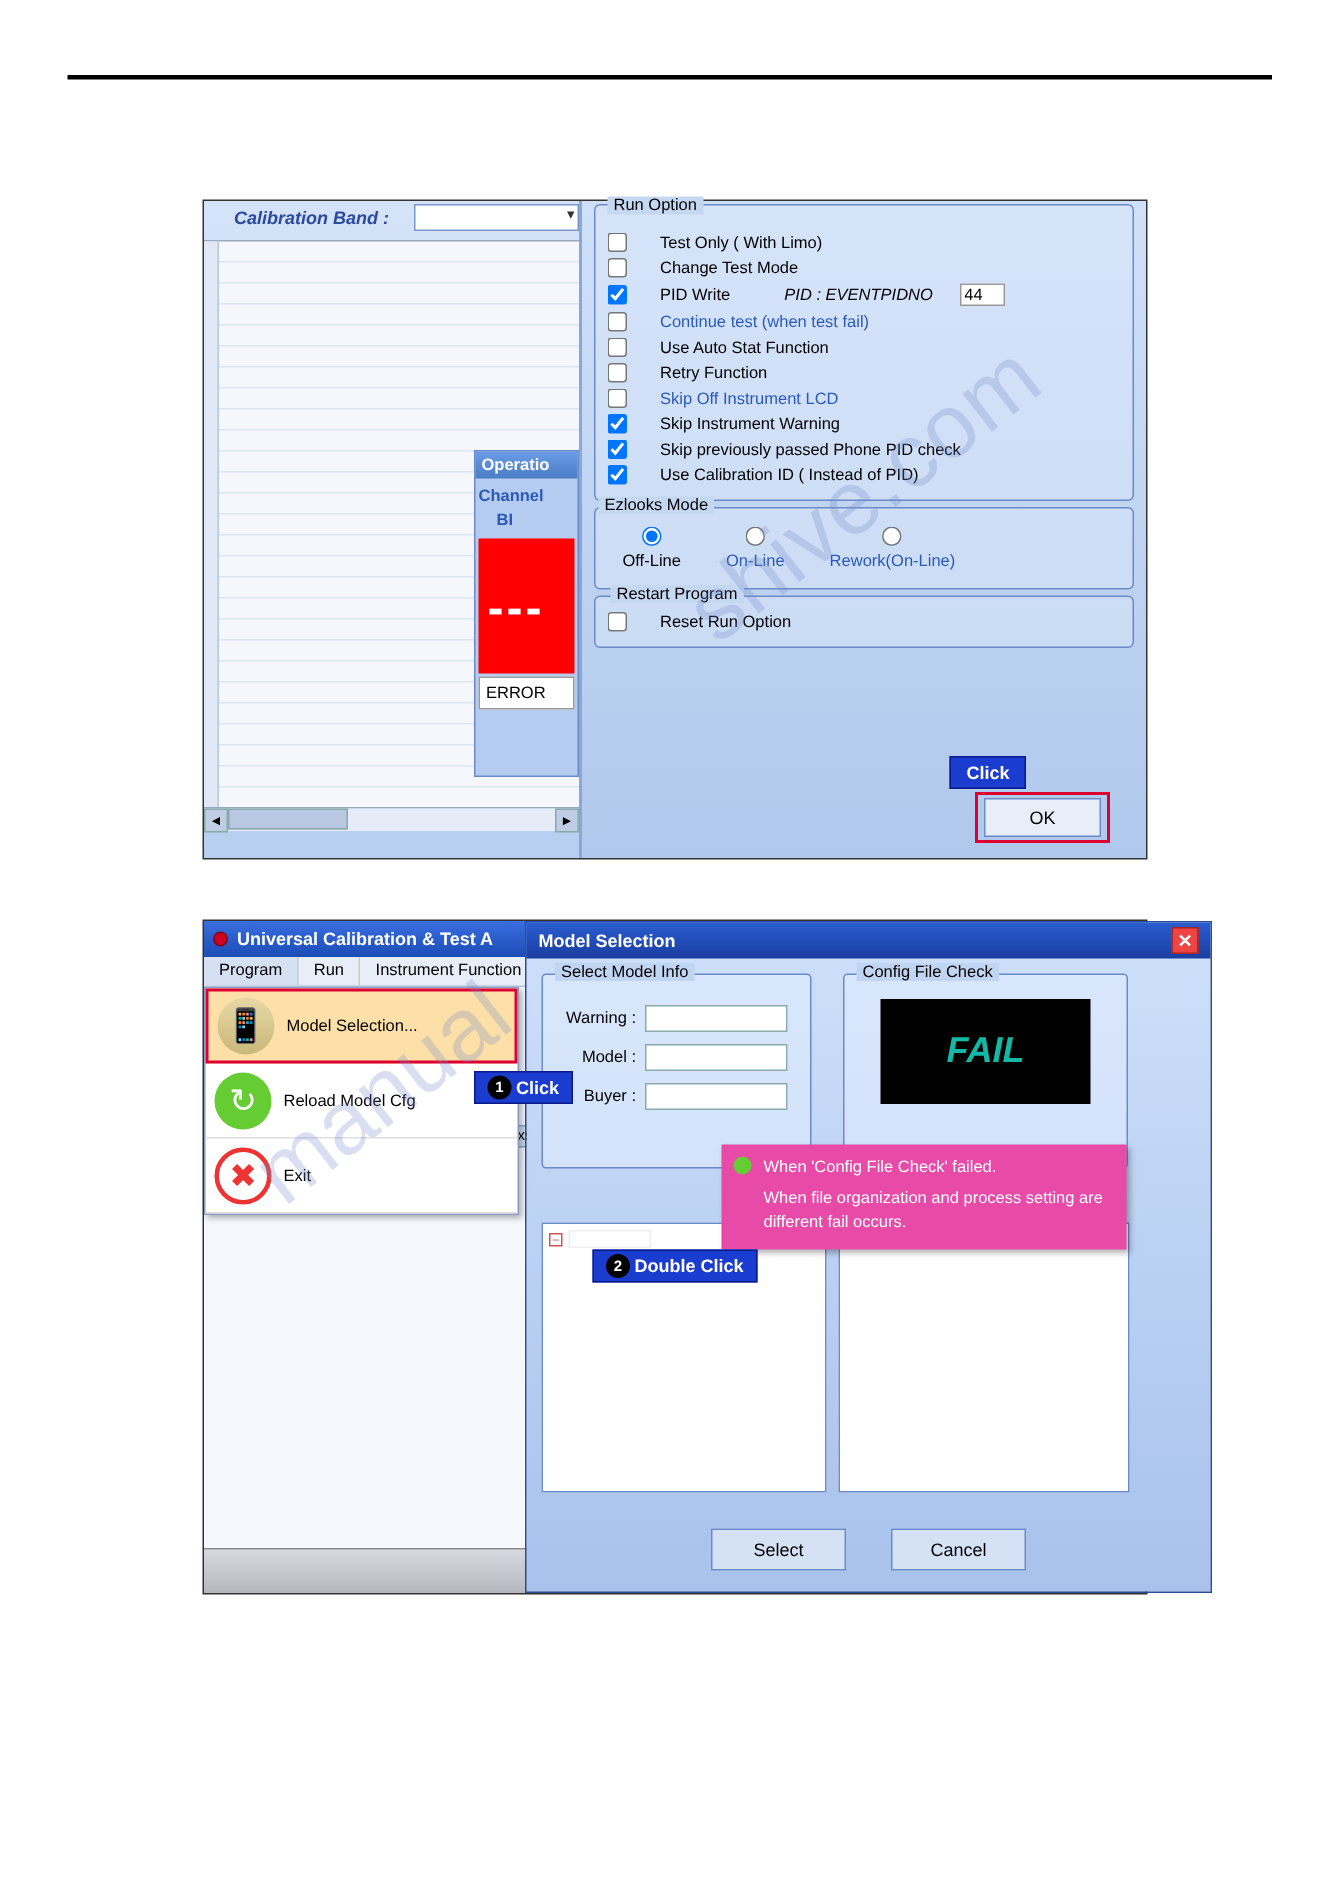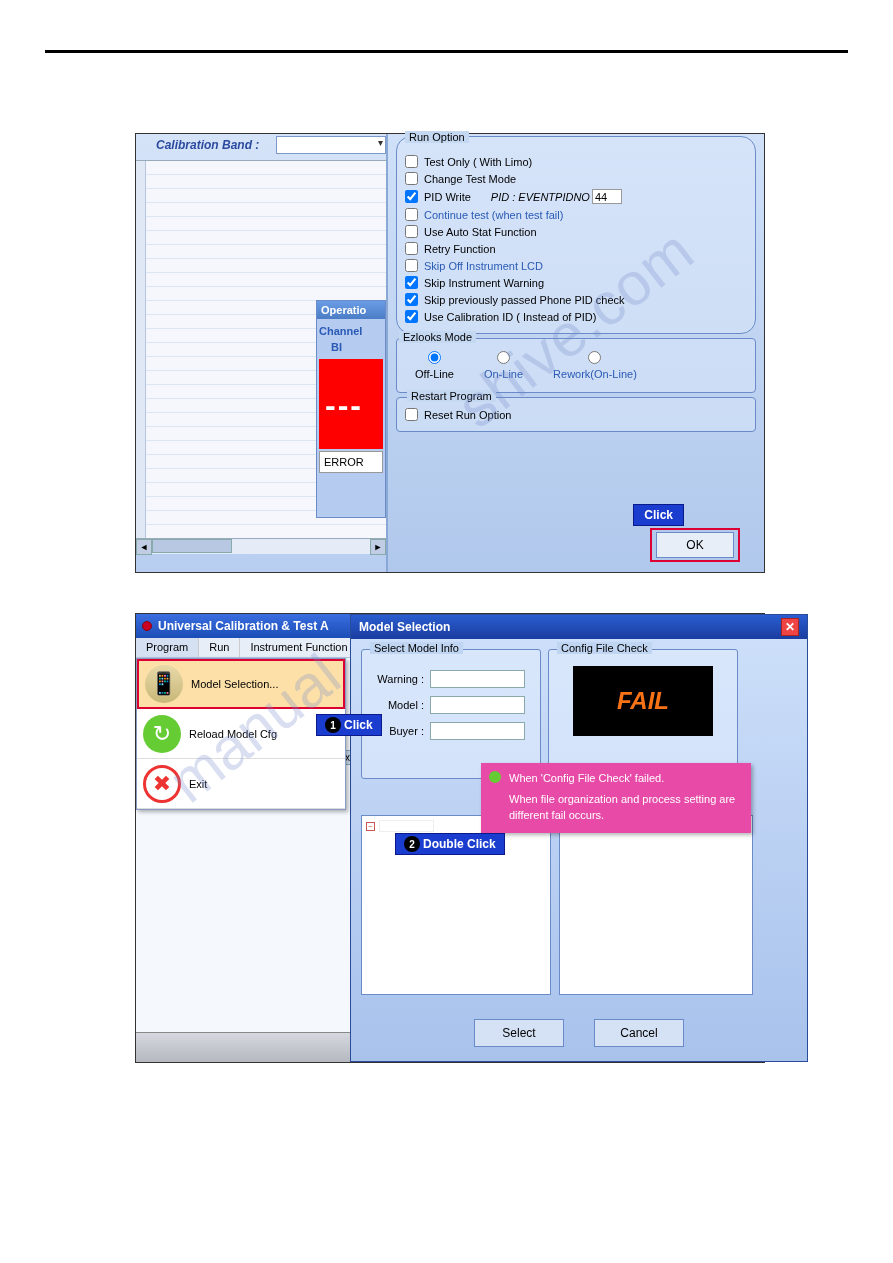--- a/index.html
+++ b/index.html
@@ -22,23 +22,23 @@
 
 .op-panel { position:absolute; top:166px; left:180px; width:70px; height:218px; background:#b5cbf0; border:1px solid #6a8bc8;}
 .op-title { background:linear-gradient(#6a9de5,#4a7dc5); color:#fff; font-weight:bold; padding:3px 4px; font-size:11px;}
 .op-ch { color:#2a5ab5; font-weight:bold; padding:6px 2px 2px 2px; font-size:11px;}
 .op-bi { color:#2a5ab5; font-weight:bold; padding:2px 2px 4px 14px; font-size:11px;}
 .redbox { background:#f00; height:90px; margin:2px; position:relative; }
 .redbox .dashes { color:#fff; font-size:32px; font-weight:bold; position:absolute; top:28px; left:6px; letter-spacing:2px;}
 .errbox { background:#fff; border:1px solid #999; margin:2px; padding:4px; font-size:11px;}
 
 .opt-panel { position:absolute; top:0; left:250px; right:0; bottom:0; background:linear-gradient(#cfe0f8,#b0c8ec); border-left:2px solid #8aa8d5; }
-.runopt { border:1px solid #6a8bc8; margin:2px 8px 4px 8px; border-radius:15px; padding:4px 8px 8px 8px; background:rgba(220,232,250,0.5);}
+.runopt { border:1px solid #6a8bc8; margin:2px 8px 4px 8px; border-radius:4px; padding:4px 8px 8px 8px; background:rgba(220,232,250,0.5);}
 .runopt-title { position:relative; top:-10px; background:#c5d8f2; display:inline-block; padding:0 4px; font-size:11px;}
-.checkrow { display:flex; align-items:center; padding:2px 0; font-size:11px; }
+.checkrow { display:flex; align-items:center; padding:2px 0; font-size:11px;gap:16px; }
 .checkrow input { margin-right:6px; }
 .blue-text { color:#2a5ab5; }
 .pid-label { margin-left:20px;font-style:italic; }
 .pid-input { width:30px; height:15px; border:1px solid #999; background:#fff; padding:0 2px; font-size:11px; margin-left:2px;}
 
 .ezbox { border:1px solid #6a8bc8; margin:2px 8px 4px 8px; border-radius:4px; padding:8px 8px 8px 8px; background:rgba(220,232,250,0.5); position:relative;}
 .ezbox .legend { position:absolute; top:-8px; left:2px; background:#c5d8f2; padding:0 4px; font-size:11px;text-align:right;}
 .radiorow { display:flex; gap:30px; padding:4px 10px;}
 .radiorow label { display:flex; align-items:center; gap:4px; font-size:11px;flex-direction:column;}
 
@@ -68,29 +68,29 @@
 .dd-reload { background:#6c3; color:#fff;}
 .dd-exit { background:#fff; border:3px solid #e33; color:#e33;}
 
 .click1 { position:absolute; top:100px; left:180px; z-index:6; background:#1a3dcf; color:#fff; font-weight:bold; padding:2px 8px; font-size:12px; border:1px solid #0a1a8a; display:flex; align-items:center; gap:3px;}
 .click1 .num { background:#000; color:#fff; width:16px; height:16px; border-radius:50%; display:inline-flex; align-items:center; justify-content:center; font-size:10px;}
 
 .dialog { position:absolute; top:0; left:214px; width:458px; height:448px; background:linear-gradient(#cee0fa,#a8c2ec); border:1px solid #2a4a9a; z-index:4;}
 .dlg-title { height:24px; background:linear-gradient(#2a5dd0,#1a3da0); color:#fff; font-weight:bold; padding:4px 8px; font-size:12px; display:flex; justify-content:space-between; align-items:center;}
 .dlg-close { width:18px; height:18px; background:#e44; color:#fff; text-align:center; line-height:16px; border:1px solid #a22; font-weight:bold; font-size:12px;}
 
-.dlg-body { padding:10px; display:flex; gap:7px;}
+.dlg-body { padding:10px; display:flex; gap:21px;}
 .fieldset { border:1px solid #6a8bc8; border-radius:3px; padding:12px 8px 8px 8px; background:rgba(230,240,254,0.5); position:relative;}
 .fieldset .legend { position:absolute; top:-8px; left:8px; background:#c0d5f2; padding:0 4px; font-size:11px;}
 .sel-model { width:180px; height:130px;}
 .sel-model .row { display:flex; align-items:center; margin:8px 0;}
 .sel-model .row label { width:60px; text-align:right; padding-right:6px; font-size:11px;}
 .sel-model .row input { width:95px; height:18px; border:1px solid #8aa; background:#fff;}
 .cfg-check { width:190px; height:130px;}
-.failbox { width:140px; height:70px; background:#000; color:#f97316; font-size:24px; font-weight:900; display:flex; align-items:center; justify-content:center; margin:4px auto; font-style:italic;}
+.failbox { width:140px; height:70px; background:#000; color:#14b8a6; font-size:24px; font-weight:900; display:flex; align-items:center; justify-content:center; margin:4px auto; font-style:italic;}
 
 .pink-note { position:absolute; top:148px; left:130px; width:270px; background:#e84aa8; color:#fff; padding:8px 10px 10px 28px; font-size:11px; line-height:1.4; z-index:8; box-shadow:2px 2px 4px rgba(0,0,0,0.3);}
 .pink-note .bullet { position:absolute; left:8px; top:8px; width:12px; height:12px; background:#6c3; border-radius:50%;}
 
 .treebox { position:absolute; top:200px; left:10px; width:190px; height:180px; background:#fff; border:1px solid #6a8bc8;}
 .treebox .node { padding:4px; font-size:11px; display:flex; align-items:center; gap:4px;}
 .treebox .sq { width:9px; height:9px; border:1px solid #c55; color:#c55; font-size:8px; line-height:7px; text-align:center;}
 .listbox { position:absolute; top:200px; left:208px; width:194px; height:180px; background:#fff; border:1px solid #6a8bc8;}
 
 .dblclick { position:absolute; top:218px; left:44px; z-index:9; background:#1a3dcf; color:#fff; font-weight:bold; padding:2px 8px; font-size:12px; border:1px solid #0a1a8a; display:flex; align-items:center; gap:3px;}

